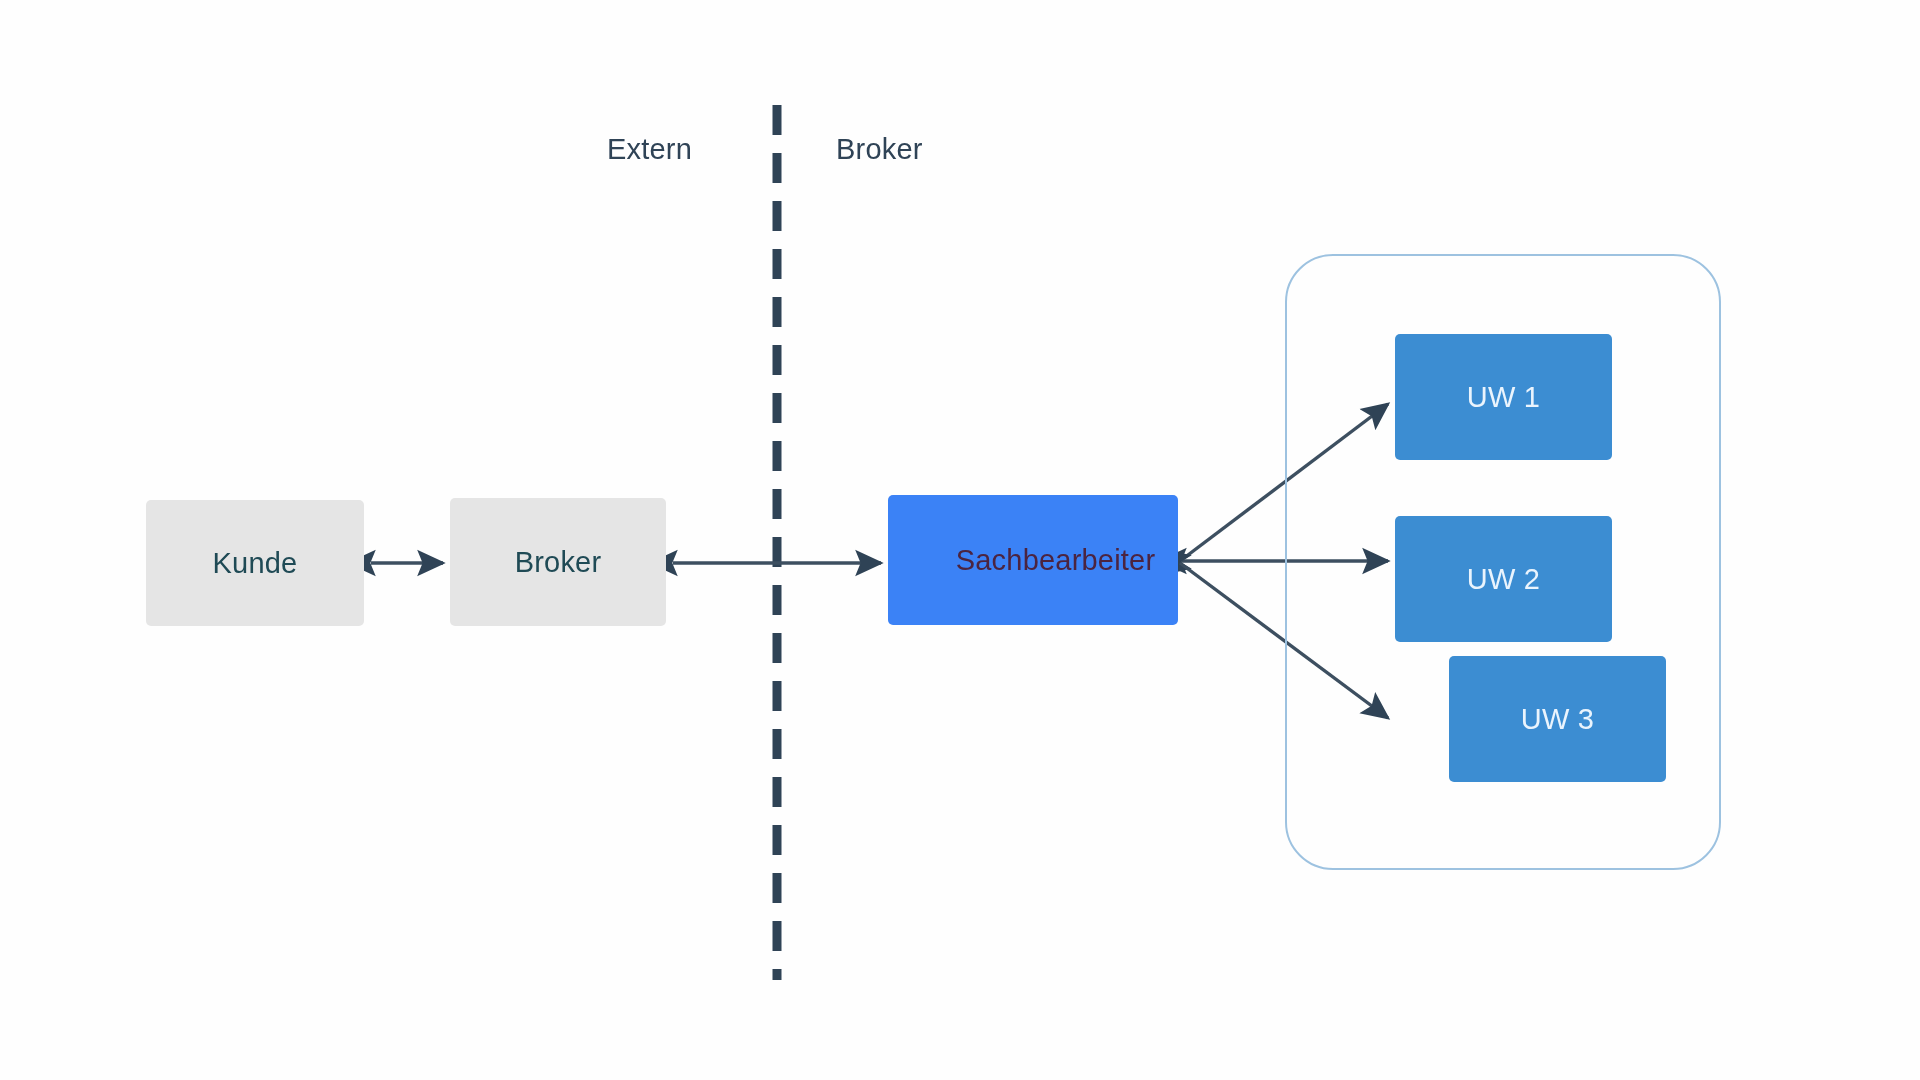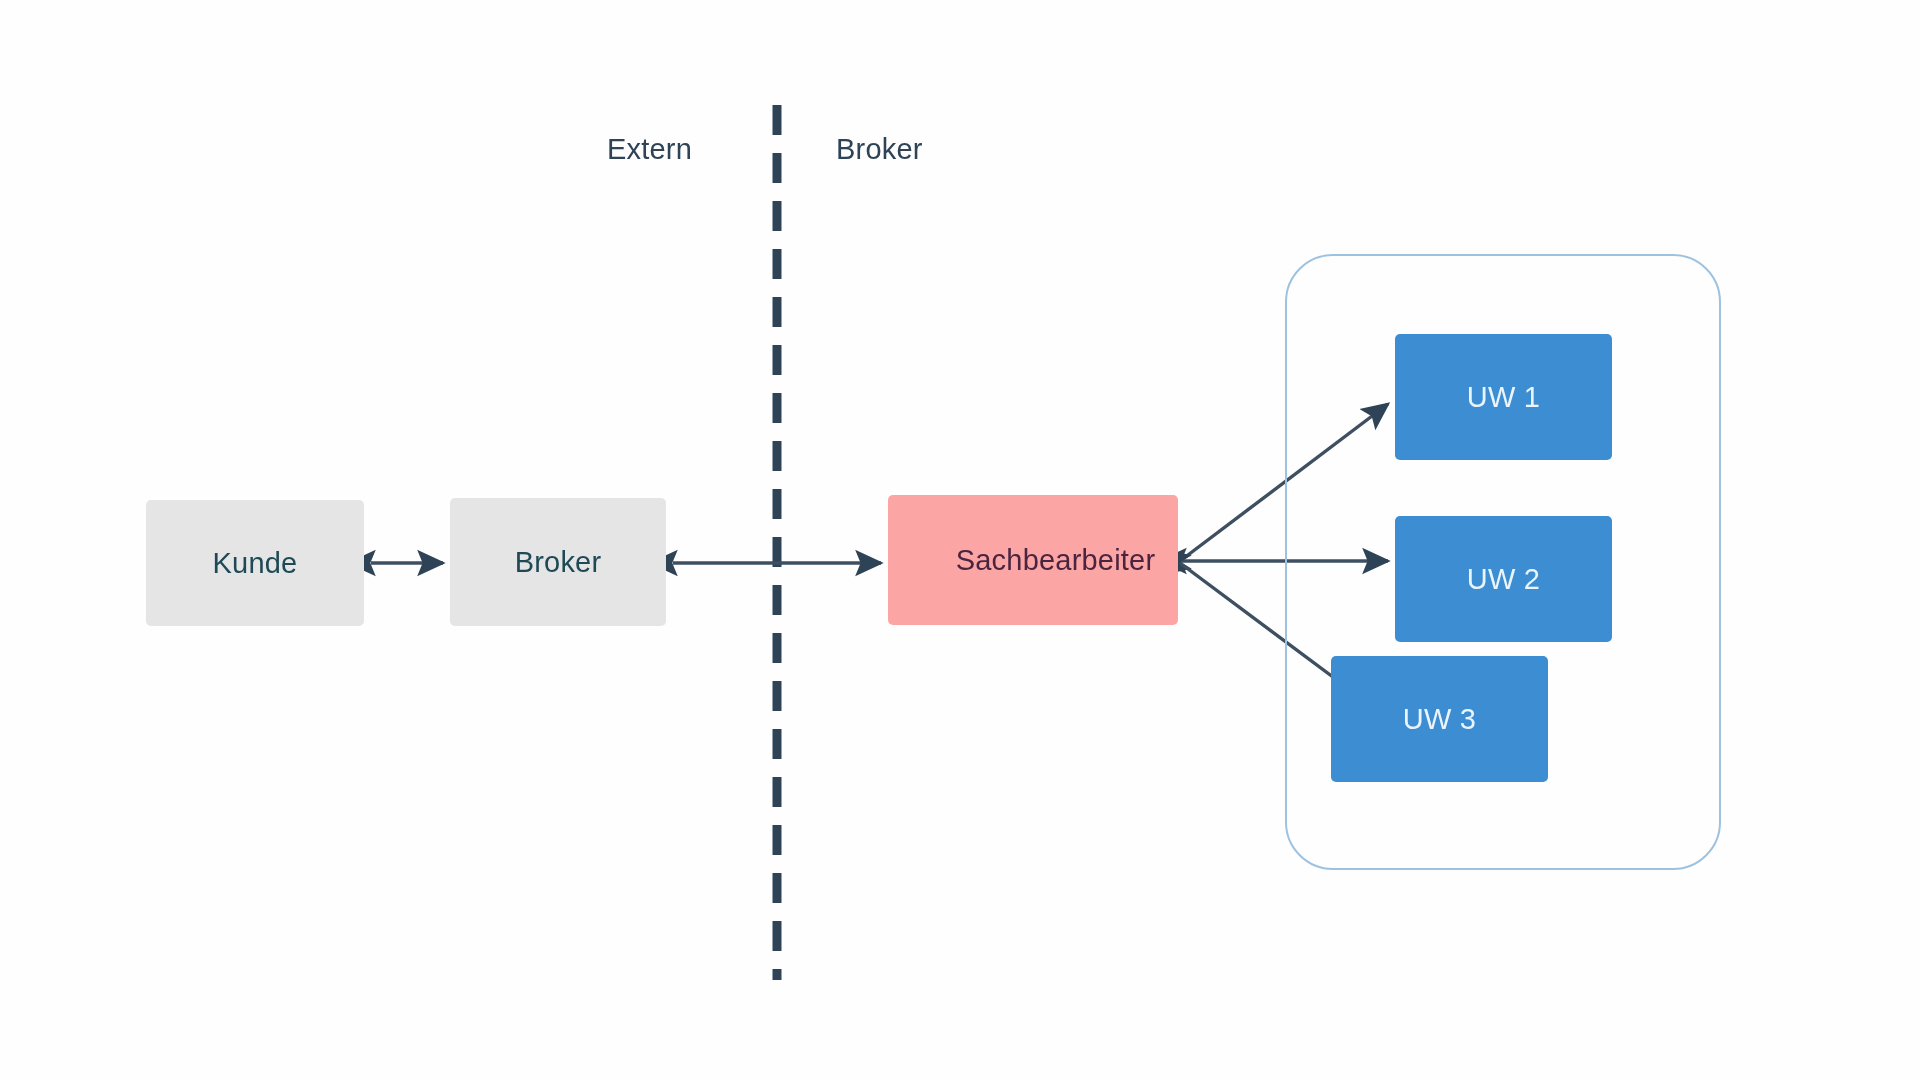--- a/index.html
+++ b/index.html
@@ -44,35 +44,35 @@
     font-size: 29px;
     letter-spacing: 0.2px;
     line-height: 1;
     white-space: nowrap;
   }
   .node.teal {
     background: #e5e5e5;
     color: #1f4a55;
   }
   .node.pink {
-    background: #fca5a5;
+    background: #3b82f6;
     color: #4b2440;
     padding-left: 45px;
   }
   .node.blue {
     background: #3c8dd2;
     color: #eaf4fd;
   }
 
   #node-kunde   { left: 146px; top: 500px; width: 218px; height: 126px; }
   #node-broker  { left: 450px; top: 498px; width: 216px; height: 128px; }
   #node-sachbearbeiter { left: 888px; top: 495px; width: 290px; height: 130px; }
   #node-uw1 { left: 1395px; top: 334px; width: 217px; height: 126px; }
   #node-uw2 { left: 1395px; top: 496px; width: 217px; height: 126px; margin-top: 20px; }
-  #node-uw3 { left: 1331px; top: 656px; width: 217px; height: 126px; text-align: center; }
+  #node-uw3 { left: 1449px; top: 656px; width: 217px; height: 126px; text-align: center; }
 
   #group-uw {
     position: absolute;
     left: 1285px;
     top: 254px;
     width: 436px;
     height: 616px;
     border: 2px solid #9dc2e0;
     border-radius: 48px;
     box-sizing: border-box;

